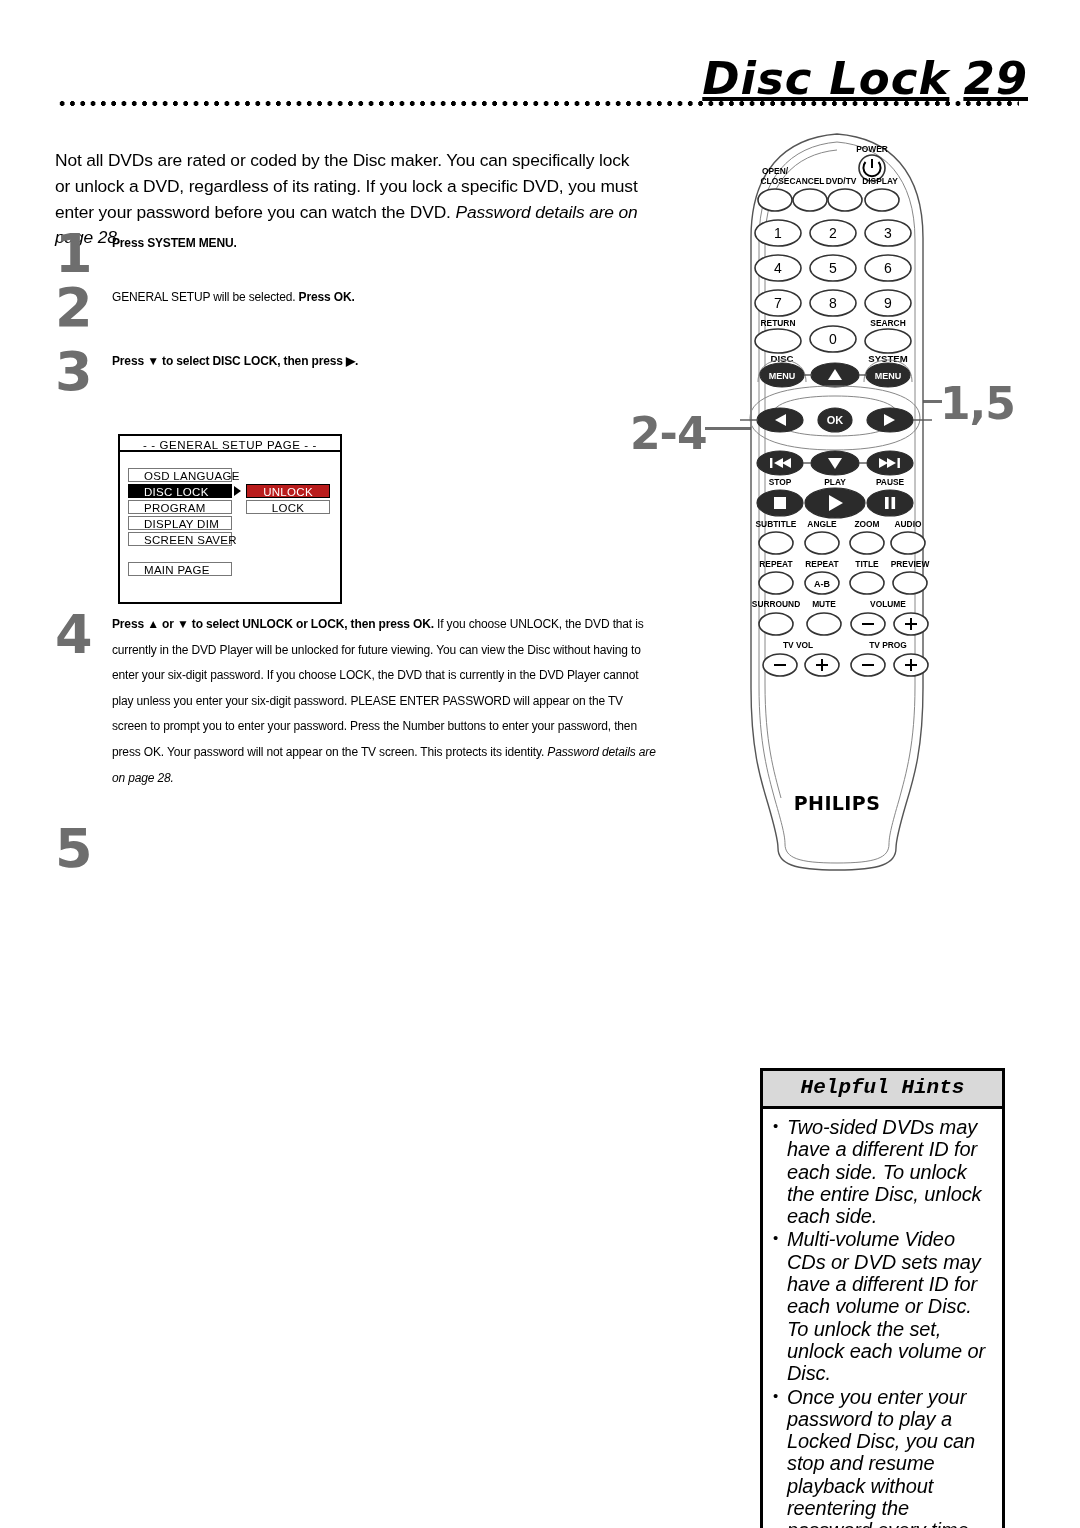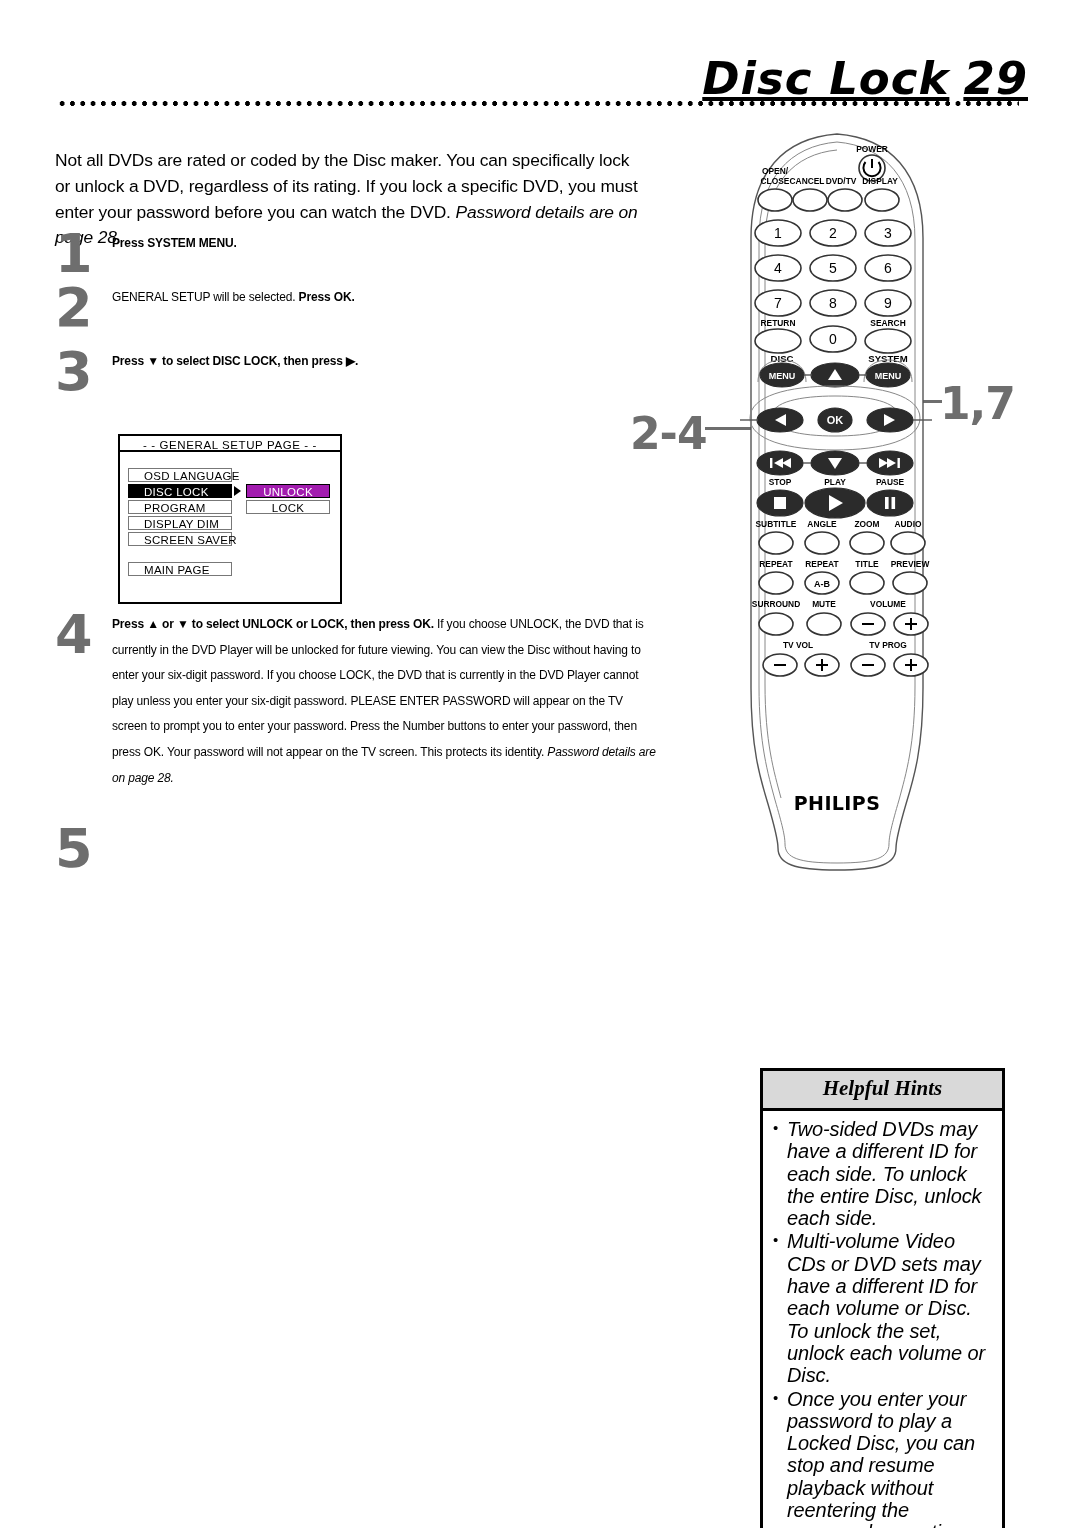--- a/index.html
+++ b/index.html
@@ -150,21 +150,21 @@
     height: 14px;
     line-height: 14px;
     font-size: 11.5px;
     letter-spacing: 0.3px;
     border: 1px solid #777;
     box-sizing: border-box;
     text-align: center;
     background: #fff;
     white-space: nowrap;
   }
-  .osd-opt.sel { background: #a21caf; color: #fff; border-color: #000; }
+  .osd-opt.sel { background: #b91c1c; color: #fff; border-color: #000; }
 
   
   #remote-wrap {
     position: absolute;
     left: 700px;
     top: 128px;
     width: 340px;
     height: 745px;
   }
   #remote-wrap svg { display: block; }
@@ -197,21 +197,21 @@
     top: 1068px;
     width: 245px;
     border: 3px solid #000;
     box-sizing: border-box;
     background: #fff;
   }
   #hints-title {
     background: #d9d9d9;
     border-bottom: 3px solid #000;
     text-align: center;
-    font-family: Liberation Serif, serif;
+    font-family: Liberation Mono, monospace;
     font-size: 21px;
     font-weight: bold;
     font-style: italic;
     padding: 5px 0 7px;
     letter-spacing: 0px;
   }
   #hints-list {
     list-style: none;
     margin: 0;
     padding: 7px 9px 9px 8px;
@@ -287,21 +287,21 @@
     <span class="bold">Press ▲ or ▼ to select UNLOCK or LOCK, then press OK.</span><span> If you choose UNLOCK, the DVD that is currently in the DVD Player will be unlocked for future viewing. You can view the Disc without having to enter your six-digit password. If you choose LOCK, the DVD that is currently in the DVD Player cannot play unless you enter your six-digit password. PLEASE ENTER PASSWORD will appear on the TV screen to prompt you to enter your password. Press the Number buttons to enter your password, then press OK.  Your password will not appear on the TV screen. This protects its identity. </span><span class="ital">Password details are on page 28.</span>
   </div>
 </div>
 
 <div class="step" id="step5">
   <div class="step-num">5</div>
 </div>
 
 <div class="callout" id="callout-left">2-4</div>
 <div class="callout-line" id="callout-line-left"></div>
-<div class="callout" id="callout-right">1,7</div>
+<div class="callout" id="callout-right">1,5</div>
 <div class="callout-line" id="callout-line-right"></div>
 
 <div id="remote-wrap">
 <svg width="340" height="745" viewBox="0 0 340 745" xmlns="http://www.w3.org/2000/svg">
   <defs>
     <style>
       .body-out { fill:#fff; stroke:#555; stroke-width:1.4; }
       .body-in  { fill:none; stroke:#888; stroke-width:1; }
       .btn      { fill:#fff; stroke:#333; stroke-width:1.6; }
       .btnk     { fill:#2b2b2b; stroke:#2b2b2b; stroke-width:1.2; }

